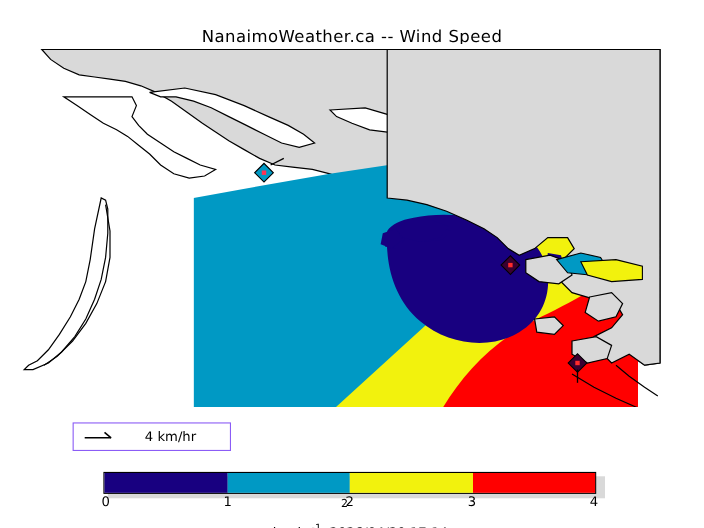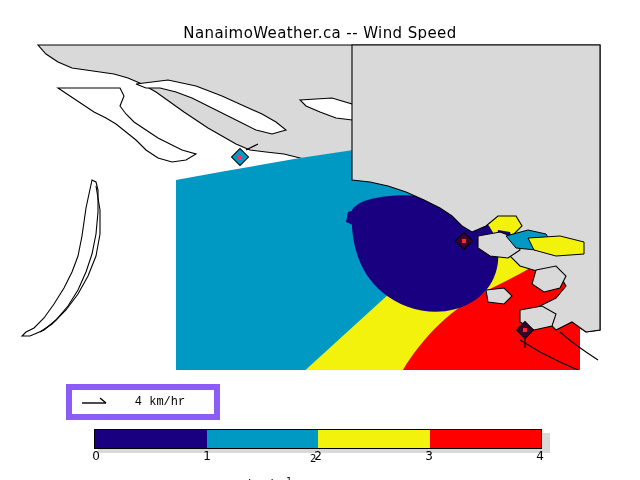--- a/index.html
+++ b/index.html
@@ -16,22 +16,22 @@
     text-align:center;font-size:15px;color:#000;
     letter-spacing:.4px;white-space:pre;
   }
 
   
   .mapsvg{position:absolute;left:0;top:40px;width:640px;height:330px;}
 
   
   .legendbox{
     position:absolute;left:66px;top:384px;width:142px;height:24px;
-    border:6px solid #8b5cf6;background:#fff;
-    display:flex;align-items:center;font-family:Liberation Mono, monospace;
+    border:1px solid #8b5cf6;background:#fff;
+    display:flex;align-items:center;
   }
   .legend-barb{width:46px;height:20px;position:relative;flex:0 0 auto;}
   .legend-label{
     flex:1 1 auto;text-align:center;font-size:12px;color:#000;
     padding-right:12px;white-space:pre;
   }
 
   
   .cbar-wrap{position:absolute;left:94px;top:429px;width:452px;height:20px;}
   .cbar-shadow{

